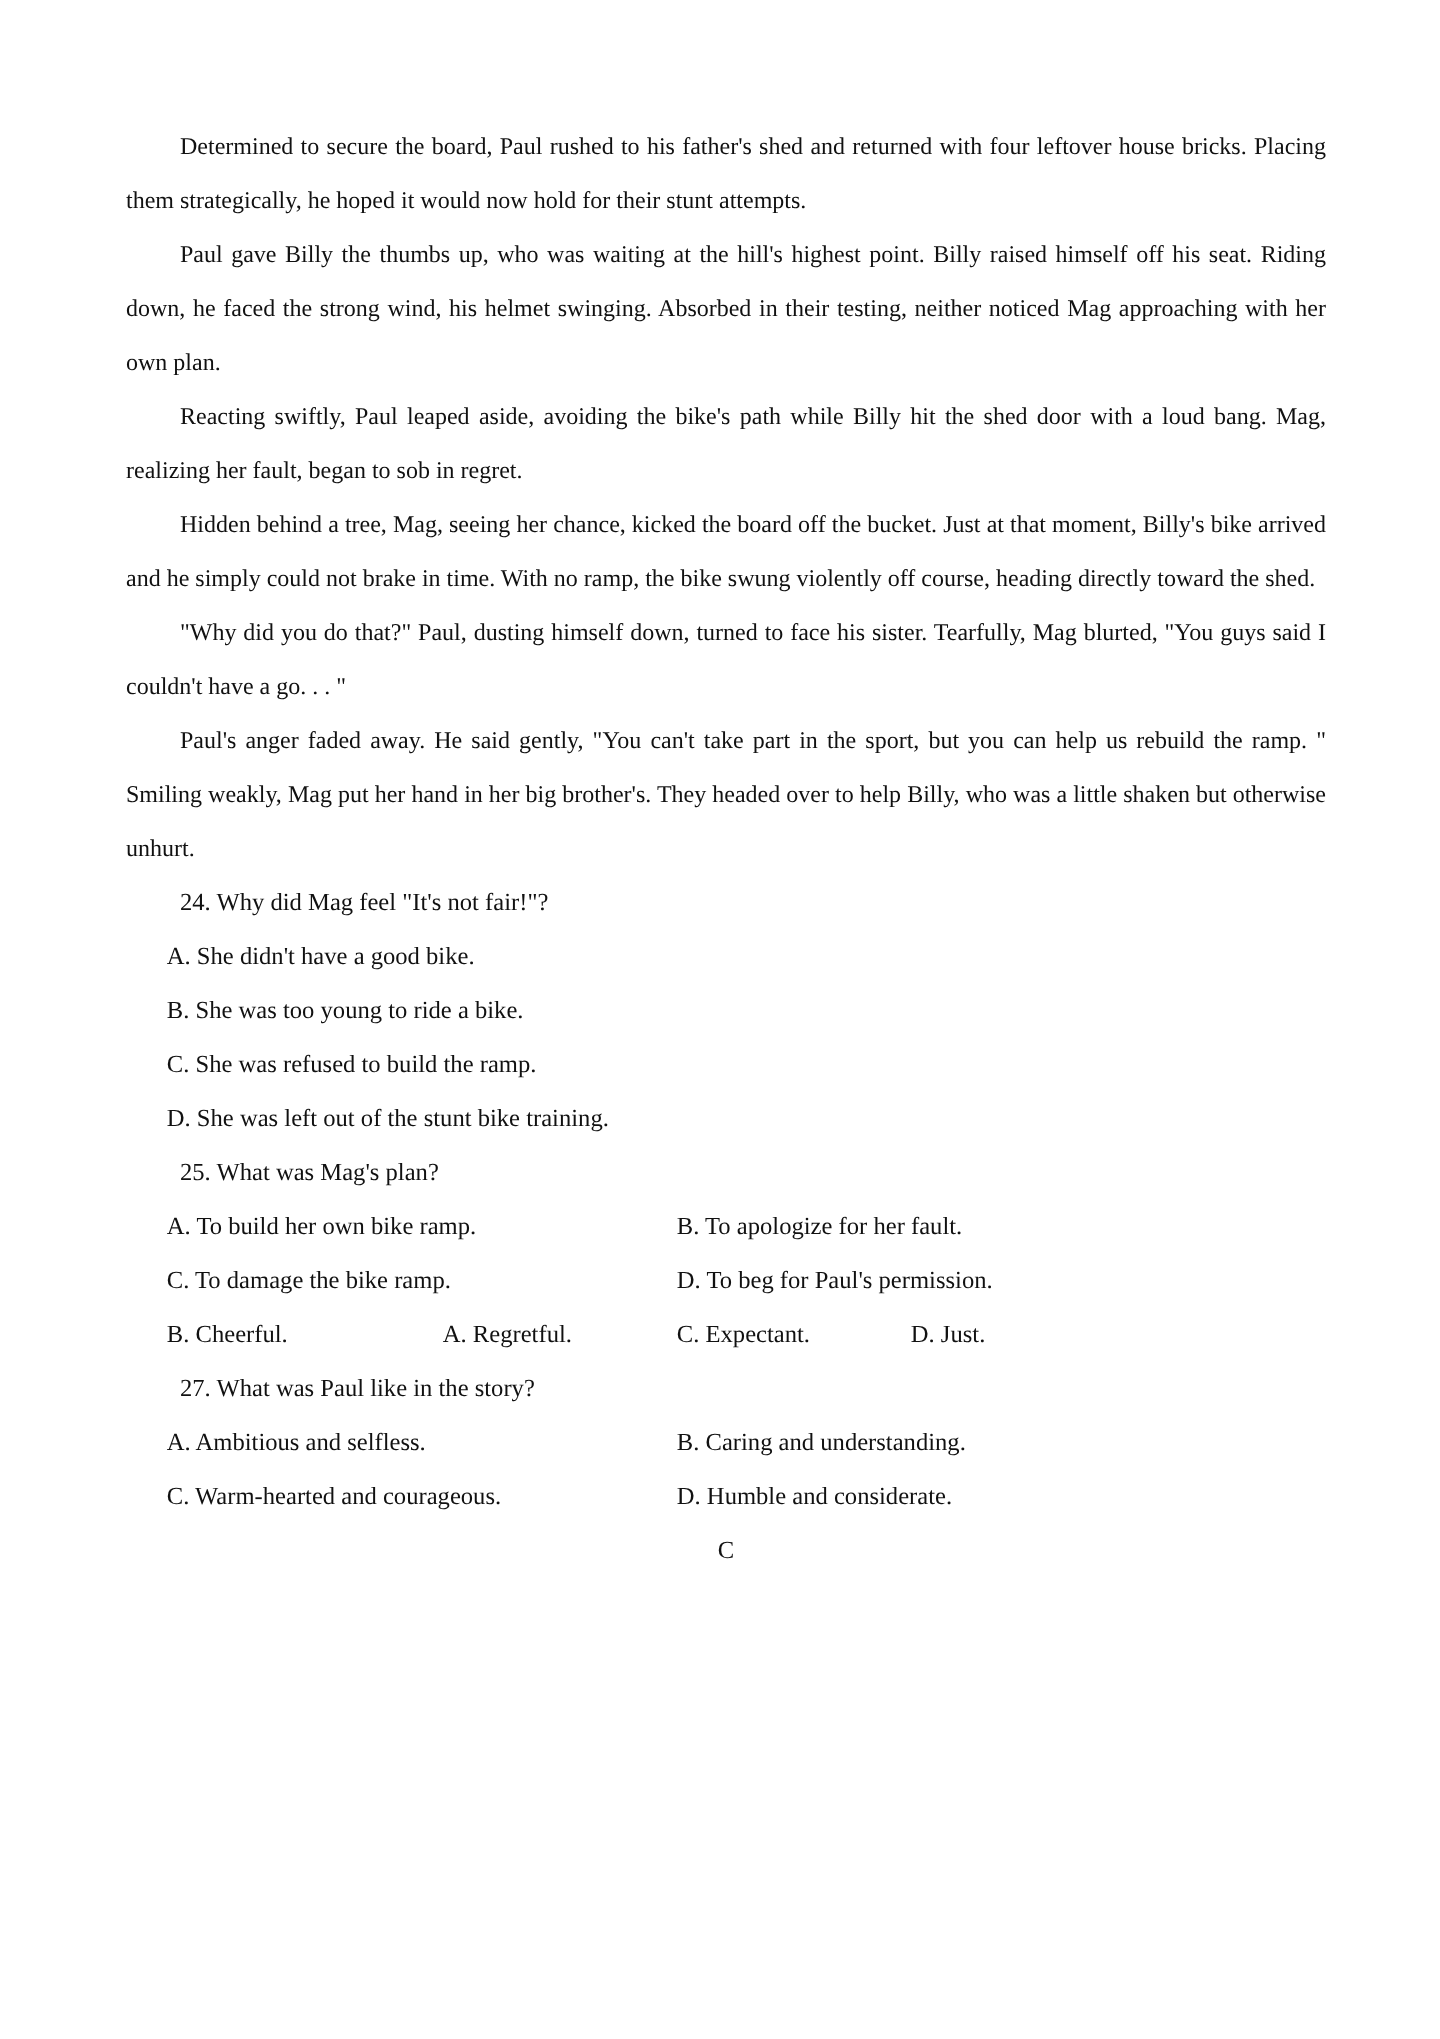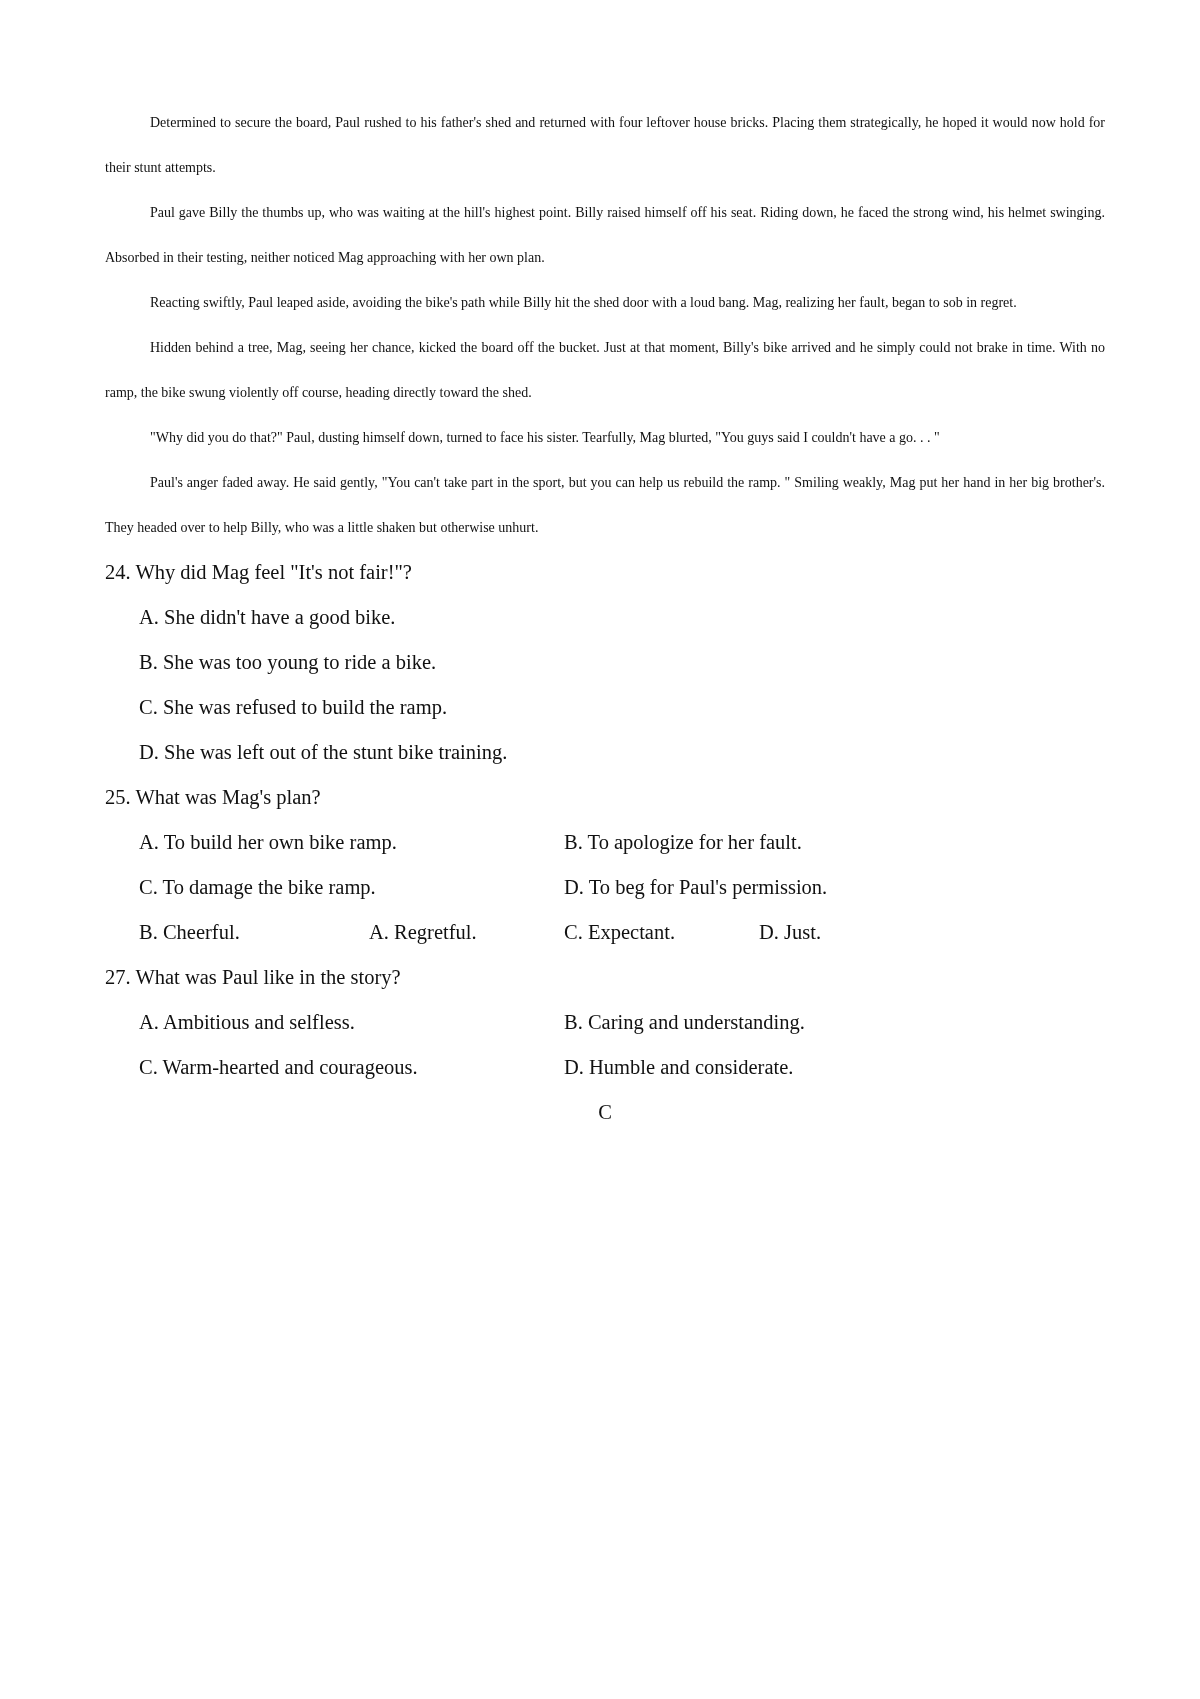--- a/index.html
+++ b/index.html
@@ -10,32 +10,33 @@
     position: relative;
     width: 1200px;
     height: 1699px;
     margin: 0 auto;
     background: #ffffff;
     padding: 100px 95px 0 105px;
     overflow: hidden;
   }
 
   .passage p.para {
-    font-size: 14px;
+    font-size: 20px;
     line-height: 45px;
     text-align: justify;
     text-indent: 45px;
     color: #111111;
   }
 
   .questions { margin: 0; }
 
   .qline {
     font-size: 20.5px;
     line-height: 45px;
+    margin-left: 45px;
     text-align: left;
   }
 
   .options { margin-left: 34px; }
 
   .option {
     font-size: 20.5px;
     line-height: 45px;
     text-align: left;
   }

